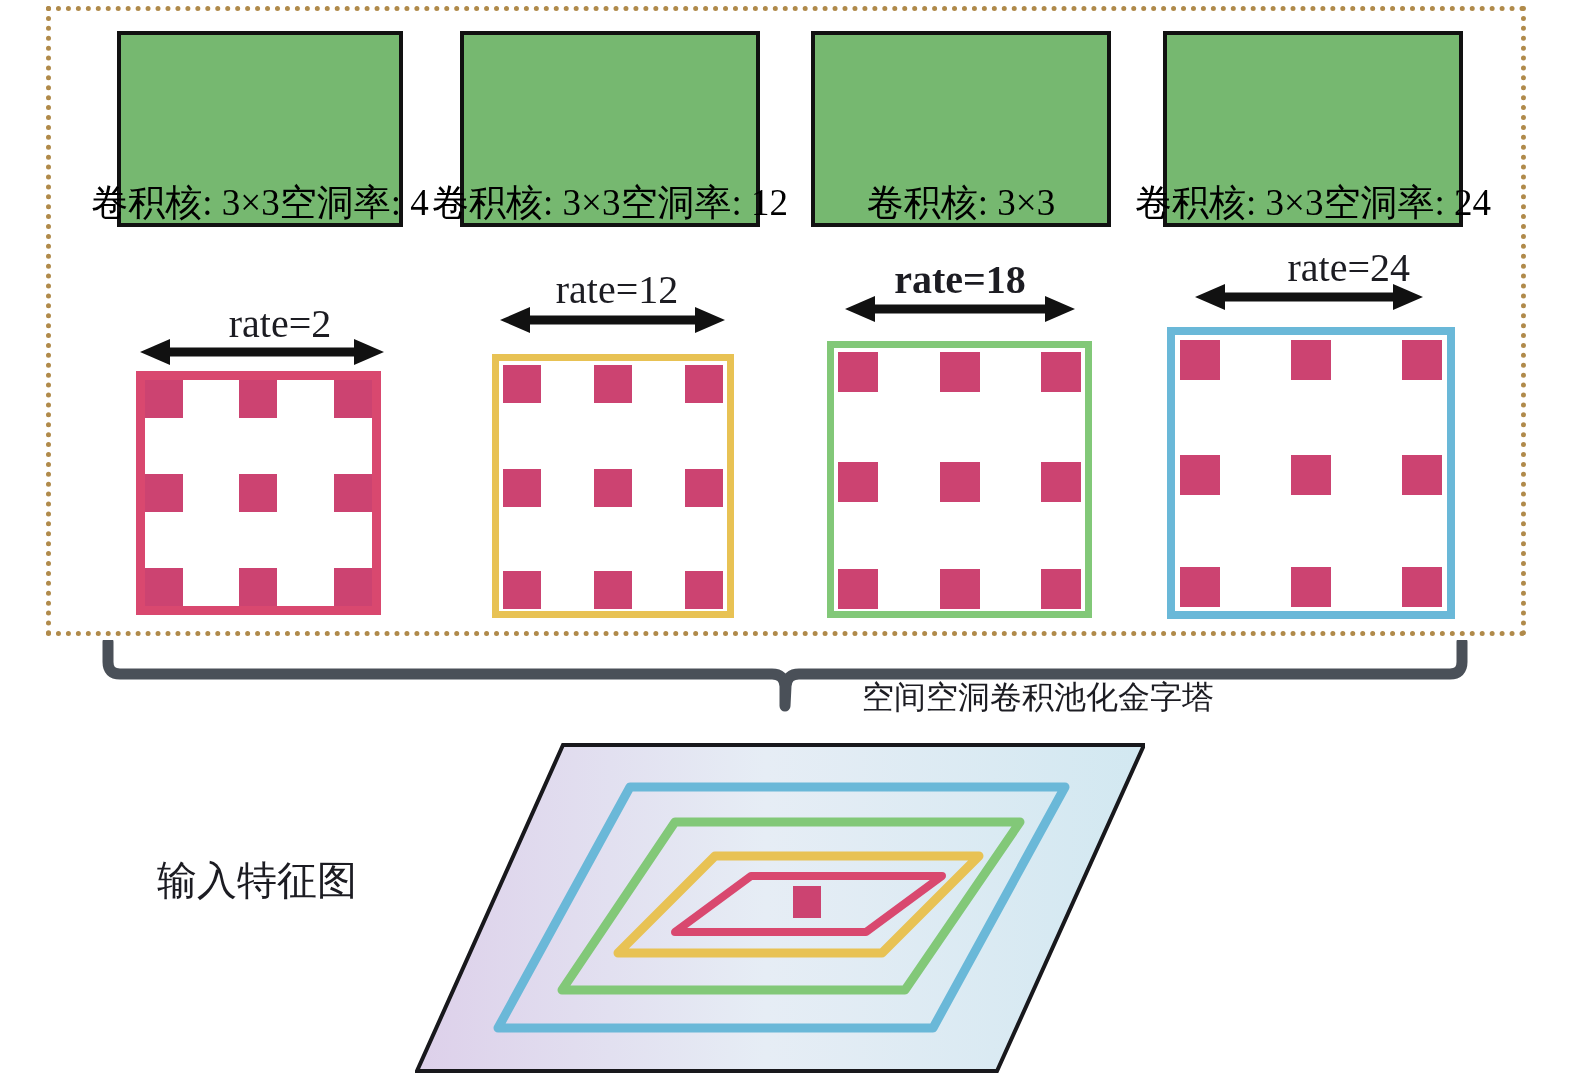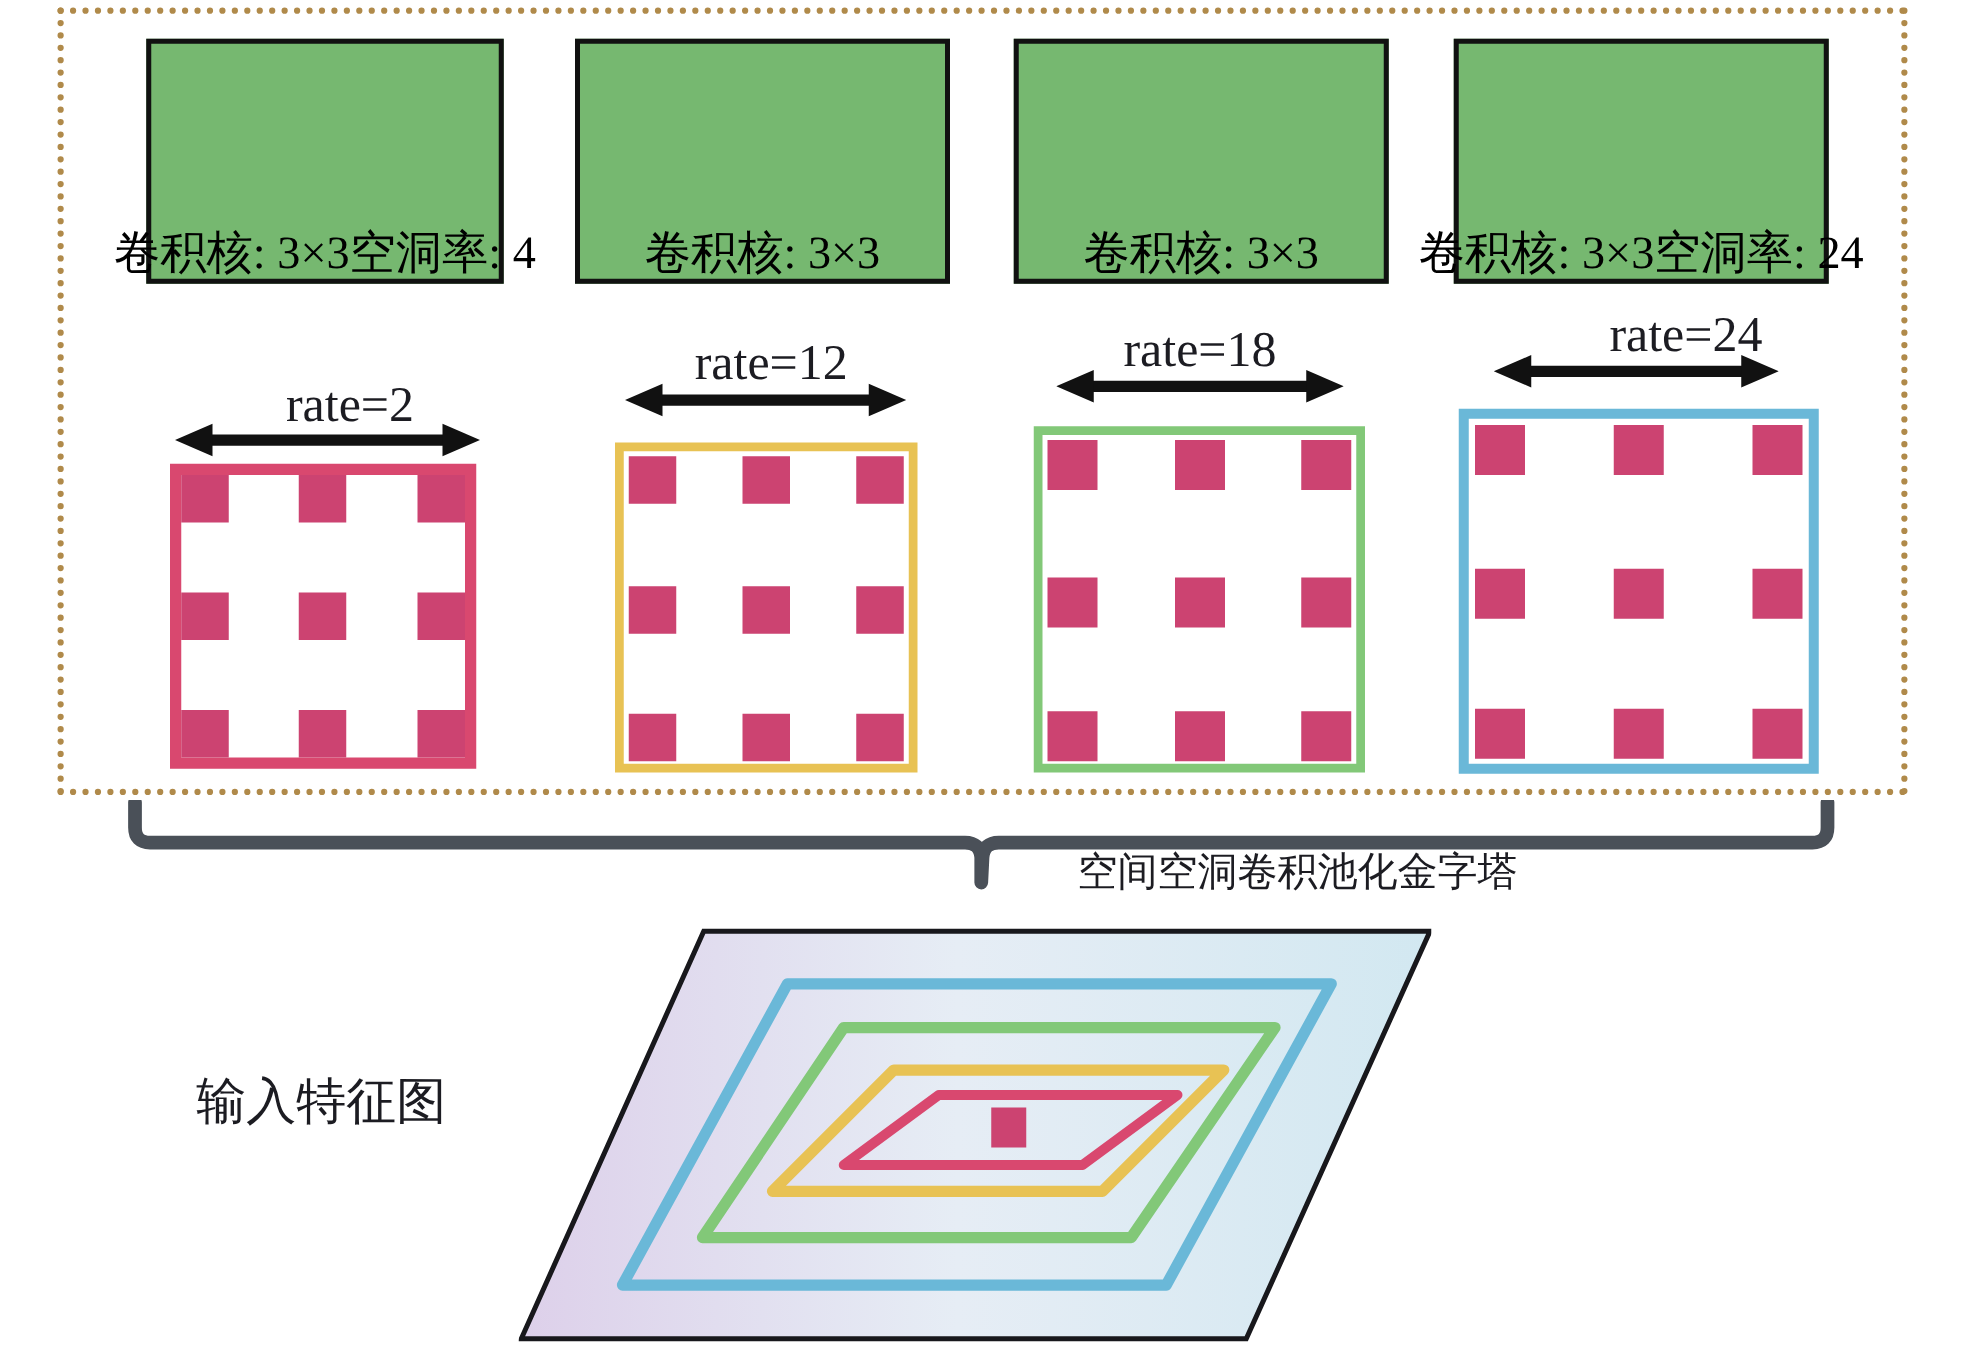--- a/index.html
+++ b/index.html
@@ -92,34 +92,35 @@
 
   <div class="aspp-frame"></div>
 
   <div class="kbox" style="left:117px; top:31px; width:286px; height:196px;">
     <span class="kline">卷积核: 3×3</span>
     <span class="kline">空洞率: 4</span>
   </div>
 
   <div class="kbox" style="left:460px; top:31px; width:300px; height:196px;">
     <span class="kline">卷积核: 3×3</span>
+    <span class="kline">空洞率: 12</span>
   </div>
 
   <div class="kbox" style="left:811px; top:31px; width:300px; height:196px;">
     <span class="kline">卷积核: 3×3</span>
   </div>
 
   <div class="kbox" style="left:1163px; top:31px; width:300px; height:196px;">
     <span class="kline">卷积核: 3×3</span>
     <span class="kline">空洞率: 24</span>
   </div>
 
   <div class="caption ratelabel" style="left:180px; top:300px; width:200px;">rate=2</div>
   <div class="caption ratelabel" style="left:512px; top:266px; width:210px;">rate=12</div>
-  <div class="caption ratelabel" style="left:855px; top:256px; width:210px;">rate=18</div>
+  <div class="caption ratelabel" style="left:855px; top:256px; width:210px;font-weight:bold;">rate=18</div>
   <div class="caption ratelabel" style="left:1200px; top:244px; width:210px;text-align:right;">rate=24</div>
 
   <svg class="arrowwrap" style="left:140px; top:336px;" width="244" height="32" viewBox="0 0 244 32">
     <line x1="22" y1="16" x2="222" y2="16" stroke="#111111" stroke-width="9"></line>
     <polygon points="0,16 30,3 30,29" fill="#111111"></polygon>
     <polygon points="244,16 214,3 214,29" fill="#111111"></polygon>
   </svg>
 
   <svg class="arrowwrap" style="left:500px; top:304px;" width="225" height="32" viewBox="0 0 225 32">
     <line x1="22" y1="16" x2="203" y2="16" stroke="#111111" stroke-width="9"></line>

